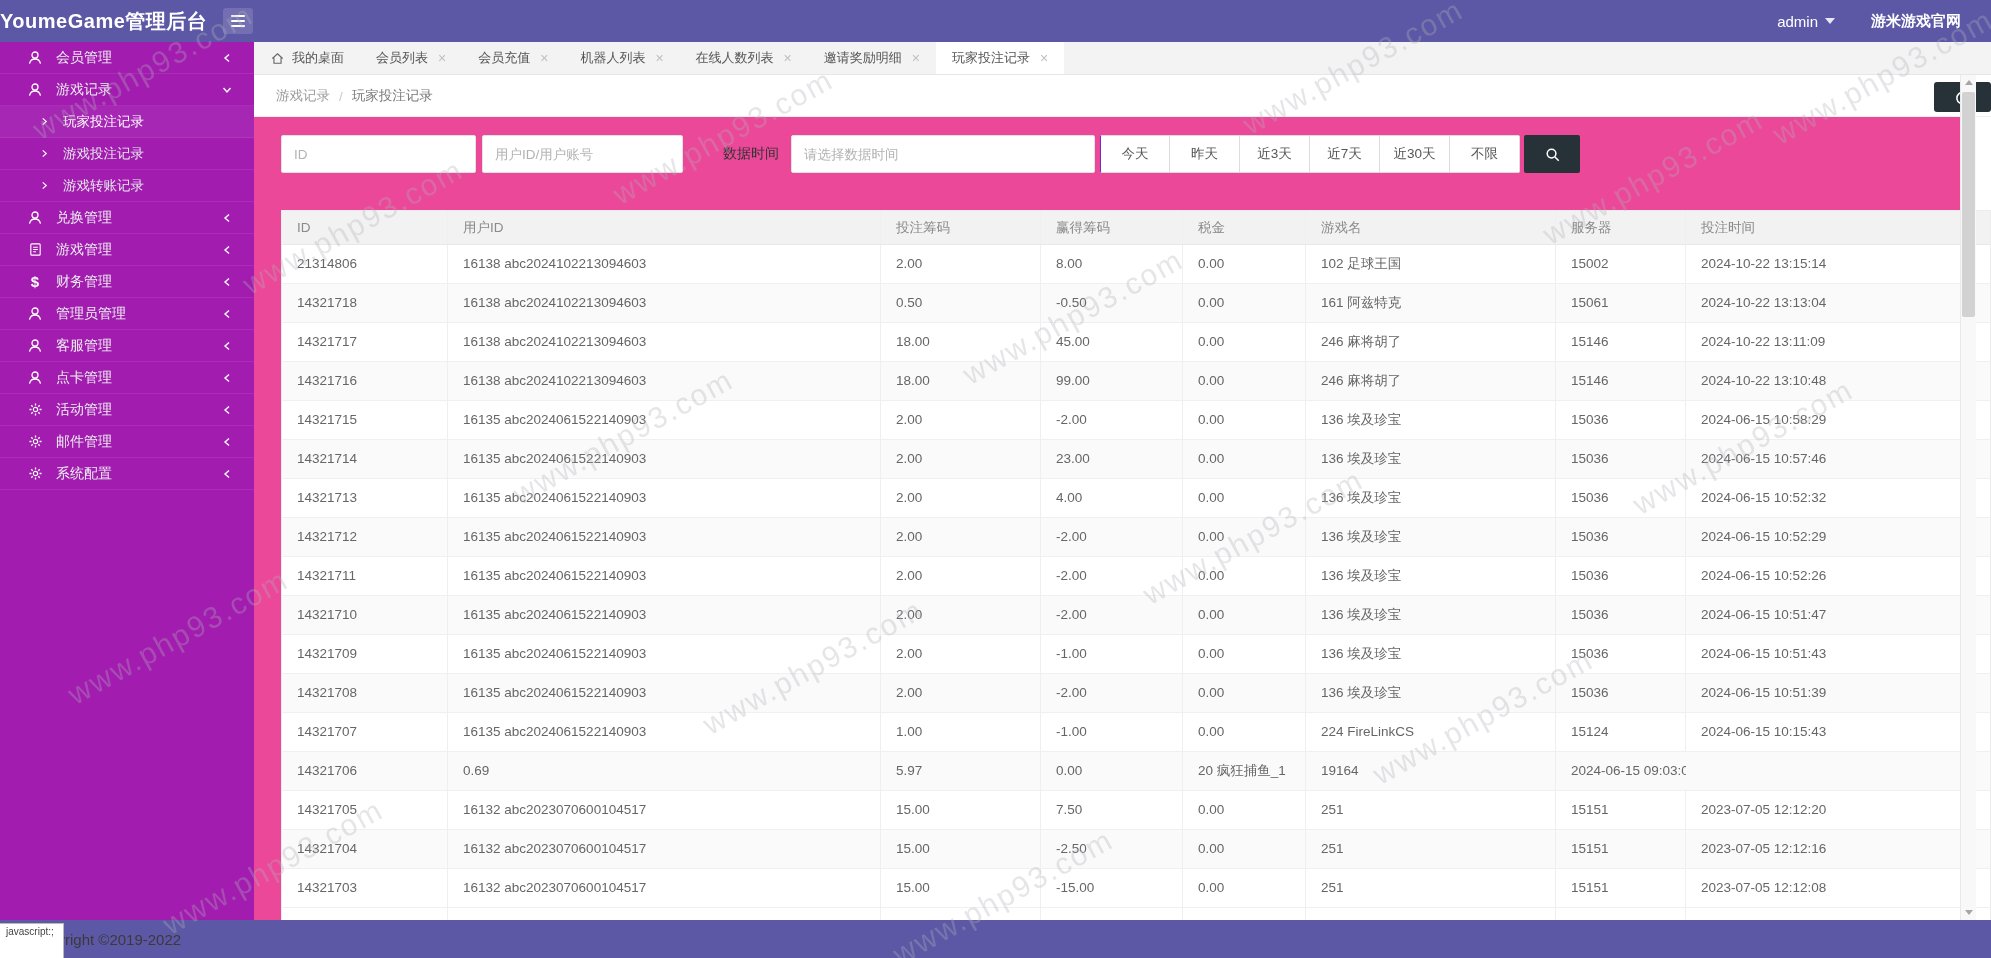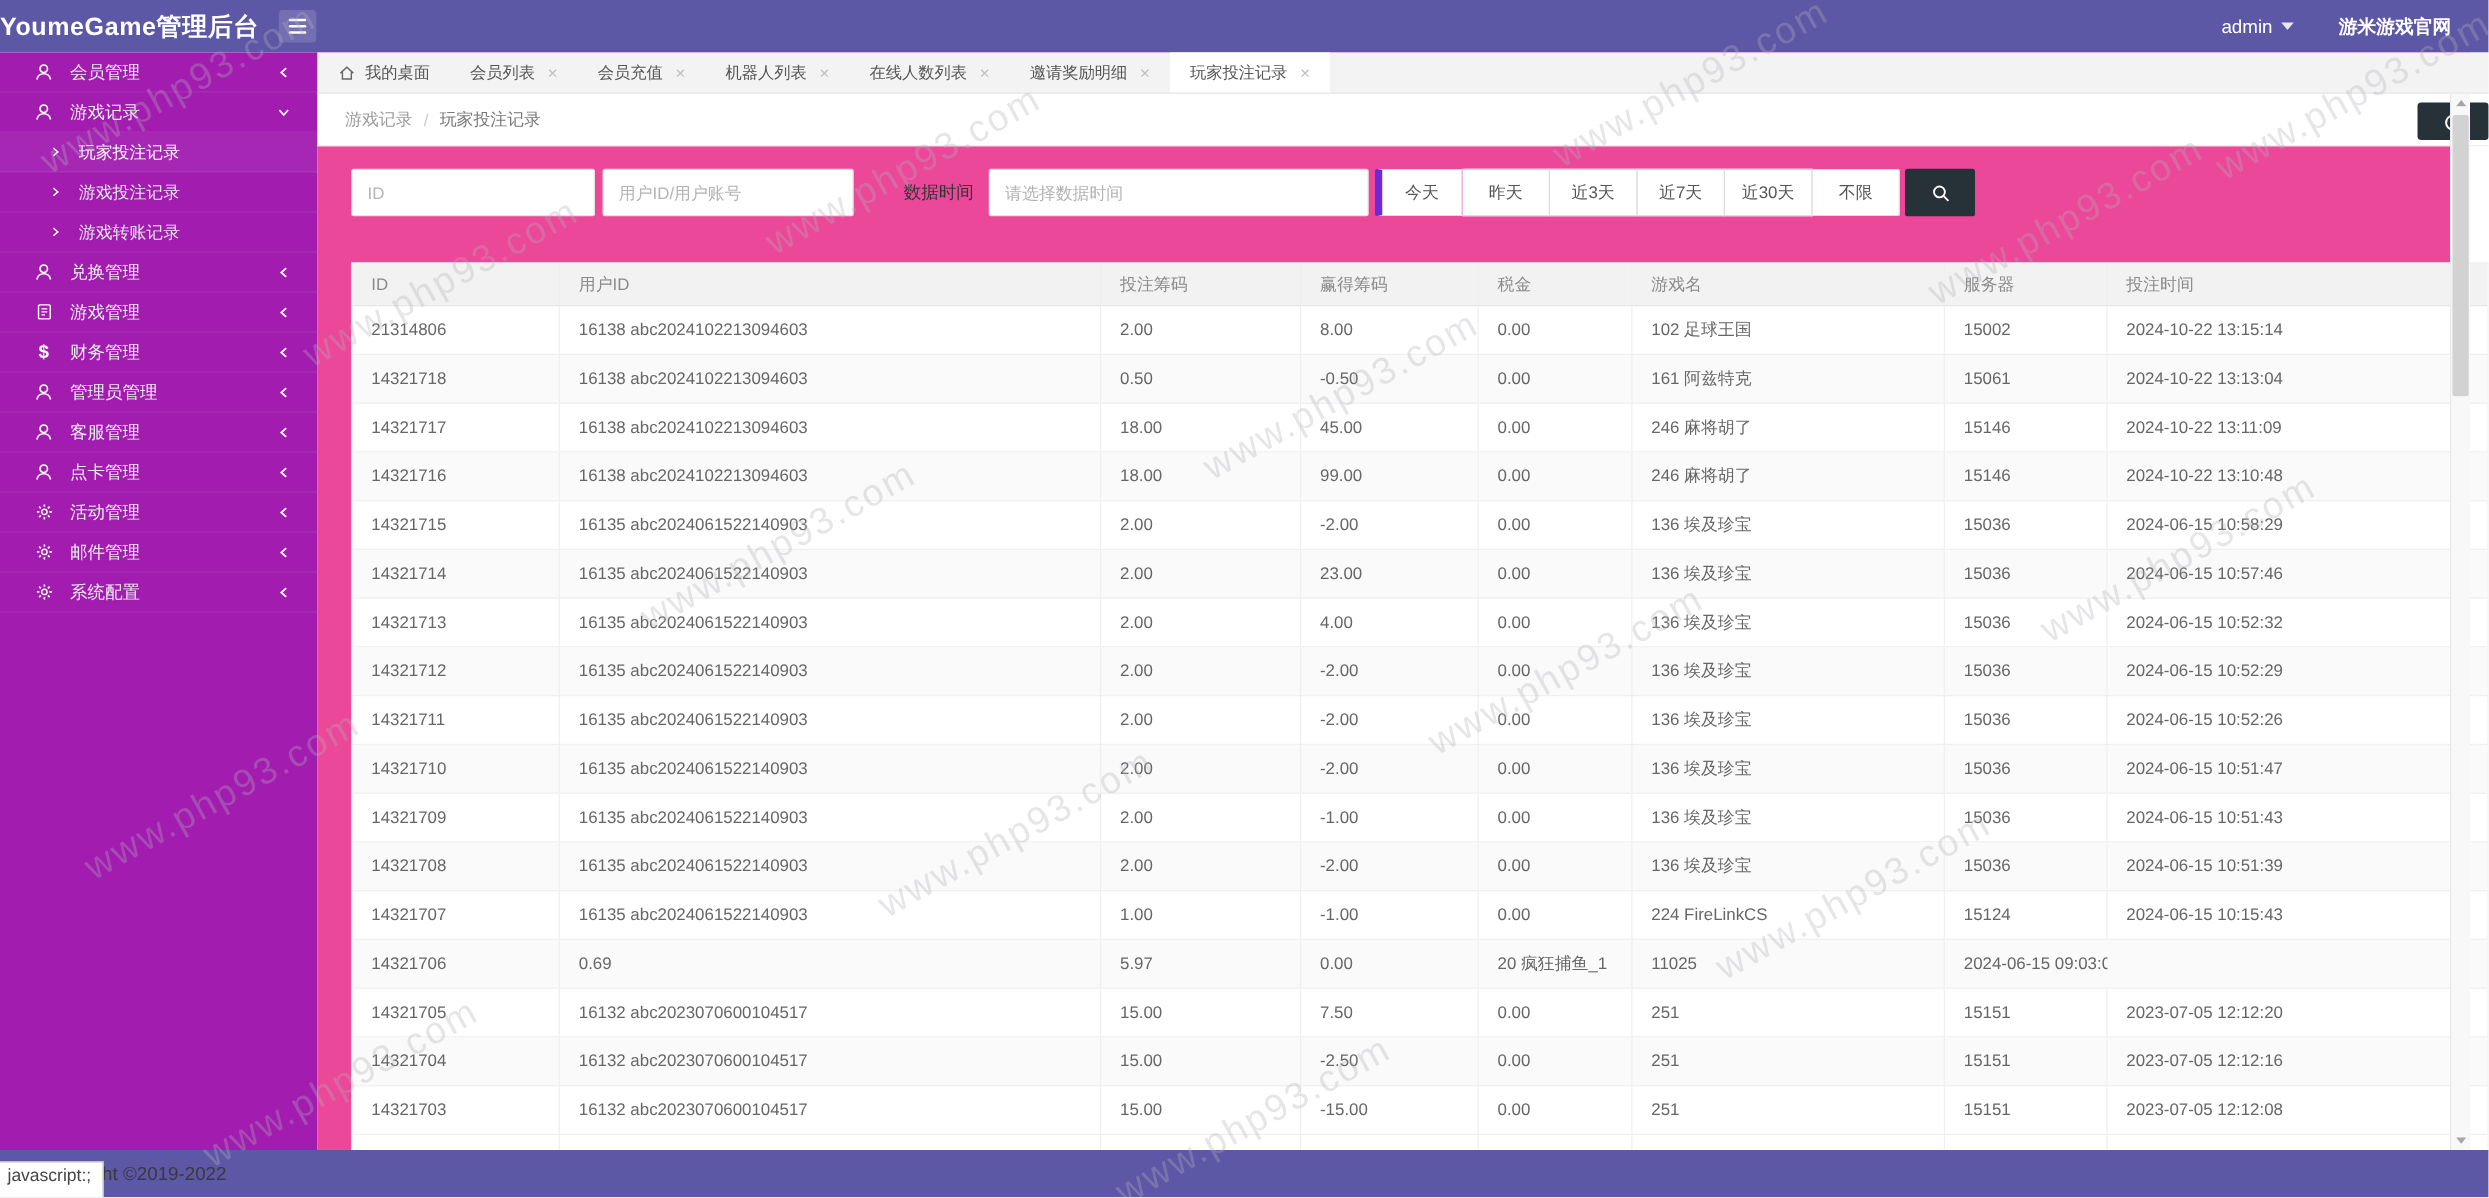--- a/index.html
+++ b/index.html
@@ -47,21 +47,21 @@
 
   .filter-row { position:absolute; left:27px; top:93px; display:flex; align-items:center; }
   .f-input { height:38px; border:1px solid #e2e2e2; border-radius:2px; background:#fff; font-size:13.5px; color:#555; padding:0 12px; outline:none; font-family:inherit; }
   .f-input::placeholder { color:#b3b3b3; }
   .in-id { width:195px; }
   .in-user { width:201px; margin-left:6px; }
   .f-label { margin-left:40px; font-size:14px; color:#333; white-space:nowrap; }
   .in-date { width:304px; margin-left:12px; }
   .quick-group { display:flex; margin-left:5px; }
   .q-btn { width:70px; height:38px; background:#fff; border:1px solid #dcdcdc; border-left:none; font-size:13.5px; color:#555; display:flex; align-items:center; justify-content:center; cursor:pointer; }
-  .q-btn:first-child { border-left:6px solid #6d28d9; border-radius:2px 0 0 2px; }
+  .q-btn:first-child { border-left:1px solid #6d28d9; border-radius:2px 0 0 2px; }
   .q-btn:last-child { border-radius:0 2px 2px 0; }
   .search-btn { margin-left:4px; width:56px; height:38px; background:#263238; border:none; border-radius:2px; display:flex; align-items:center; justify-content:center; cursor:pointer; }
 
   
   .table { position:absolute; left:27px; top:168px; width:1710px; height:712px; border:1px solid #ececec; overflow:hidden; background:#fff; }
   .trow { display:grid; grid-template-columns:166px 433px 160px 142px 123px 250px 130px 304px; }
   .t-head { background:#f2f2f2; border-bottom:1px solid #e8e8e8; }
   .t-head .tc { height:33px; line-height:33px; color:#8a8a8a; font-size:13.5px; }
   .tc { padding-left:15px; white-space:nowrap; overflow:hidden; border-right:1px solid #efefef; }
   .tc:last-child { border-right:none; }
@@ -75,21 +75,21 @@
   .vscroll { position:absolute; right:0; top:33px; width:16px; height:845px; background:#f8f8f8; border-left:1px solid #e9e9e9; }
   .vs-up, .vs-down { position:absolute; left:0; width:15px; height:15px; display:flex; align-items:center; justify-content:center; cursor:pointer; }
   .vs-up { top:0; } .vs-down { bottom:0; }
   .tri-up { width:0; height:0; border-left:4px solid transparent; border-right:4px solid transparent; border-bottom:5px solid #a6a6a6; }
   .tri-down { width:0; height:0; border-left:4px solid transparent; border-right:4px solid transparent; border-top:5px solid #a6a6a6; }
   .vs-thumb { position:absolute; left:1px; top:17px; width:13px; height:225px; background:#d2d2d2; border-radius:2px; cursor:pointer; }
 
   
   .footer { position:absolute; left:0; top:920px; width:1991px; height:38px; background:#5d58a6; display:flex; align-items:center; }
   .copyright { color:#3a3a3a; font-size:15px; padding-left:30px; }
-  .status-tip { position:absolute; left:0; bottom:0; background:#fff; border:1px solid #b9b9b9; border-left:none; border-bottom:none; padding:2px 9px 10px 6px; font-size:14px; color:#444; z-index:60; }
+  .status-tip { position:absolute; left:0; bottom:0; background:#fff; border:1px solid #b9b9b9; border-left:none; border-bottom:none; padding:2px 9px 21px 6px; font-size:10px; color:#444; z-index:60; }
 
   
   .wm-layer { position:absolute; inset:0; pointer-events:none; z-index:50; overflow:hidden; }
   .wm { position:absolute; font-size:30px; color:rgba(178,178,188,.32); letter-spacing:2px; transform:rotate(-29deg); white-space:nowrap; }
 </style>
 </head>
 <body>
 
 <div class="screen">
 
@@ -507,21 +507,21 @@
             <div class="tc">224 FireLinkCS</div>
             <div class="tc">15124</div>
             <div class="tc">2024-06-15 10:15:43</div>
           </div>
           <div class="trow t-row">
             <div class="tc">14321706</div>
             <div class="tc">0.69</div>
             <div class="tc">5.97</div>
             <div class="tc">0.00</div>
             <div class="tc">20 疯狂捕鱼_1</div>
-            <div class="tc">11025</div>
+            <div class="tc">19164</div>
             <div class="tc">2024-06-15 09:03:03</div>
           </div>
           <div class="trow t-row">
             <div class="tc">14321705</div>
             <div class="tc">16132 abc2023070600104517</div>
             <div class="tc">15.00</div>
             <div class="tc">7.50</div>
             <div class="tc">0.00</div>
             <div class="tc">251</div>
             <div class="tc">15151</div>

